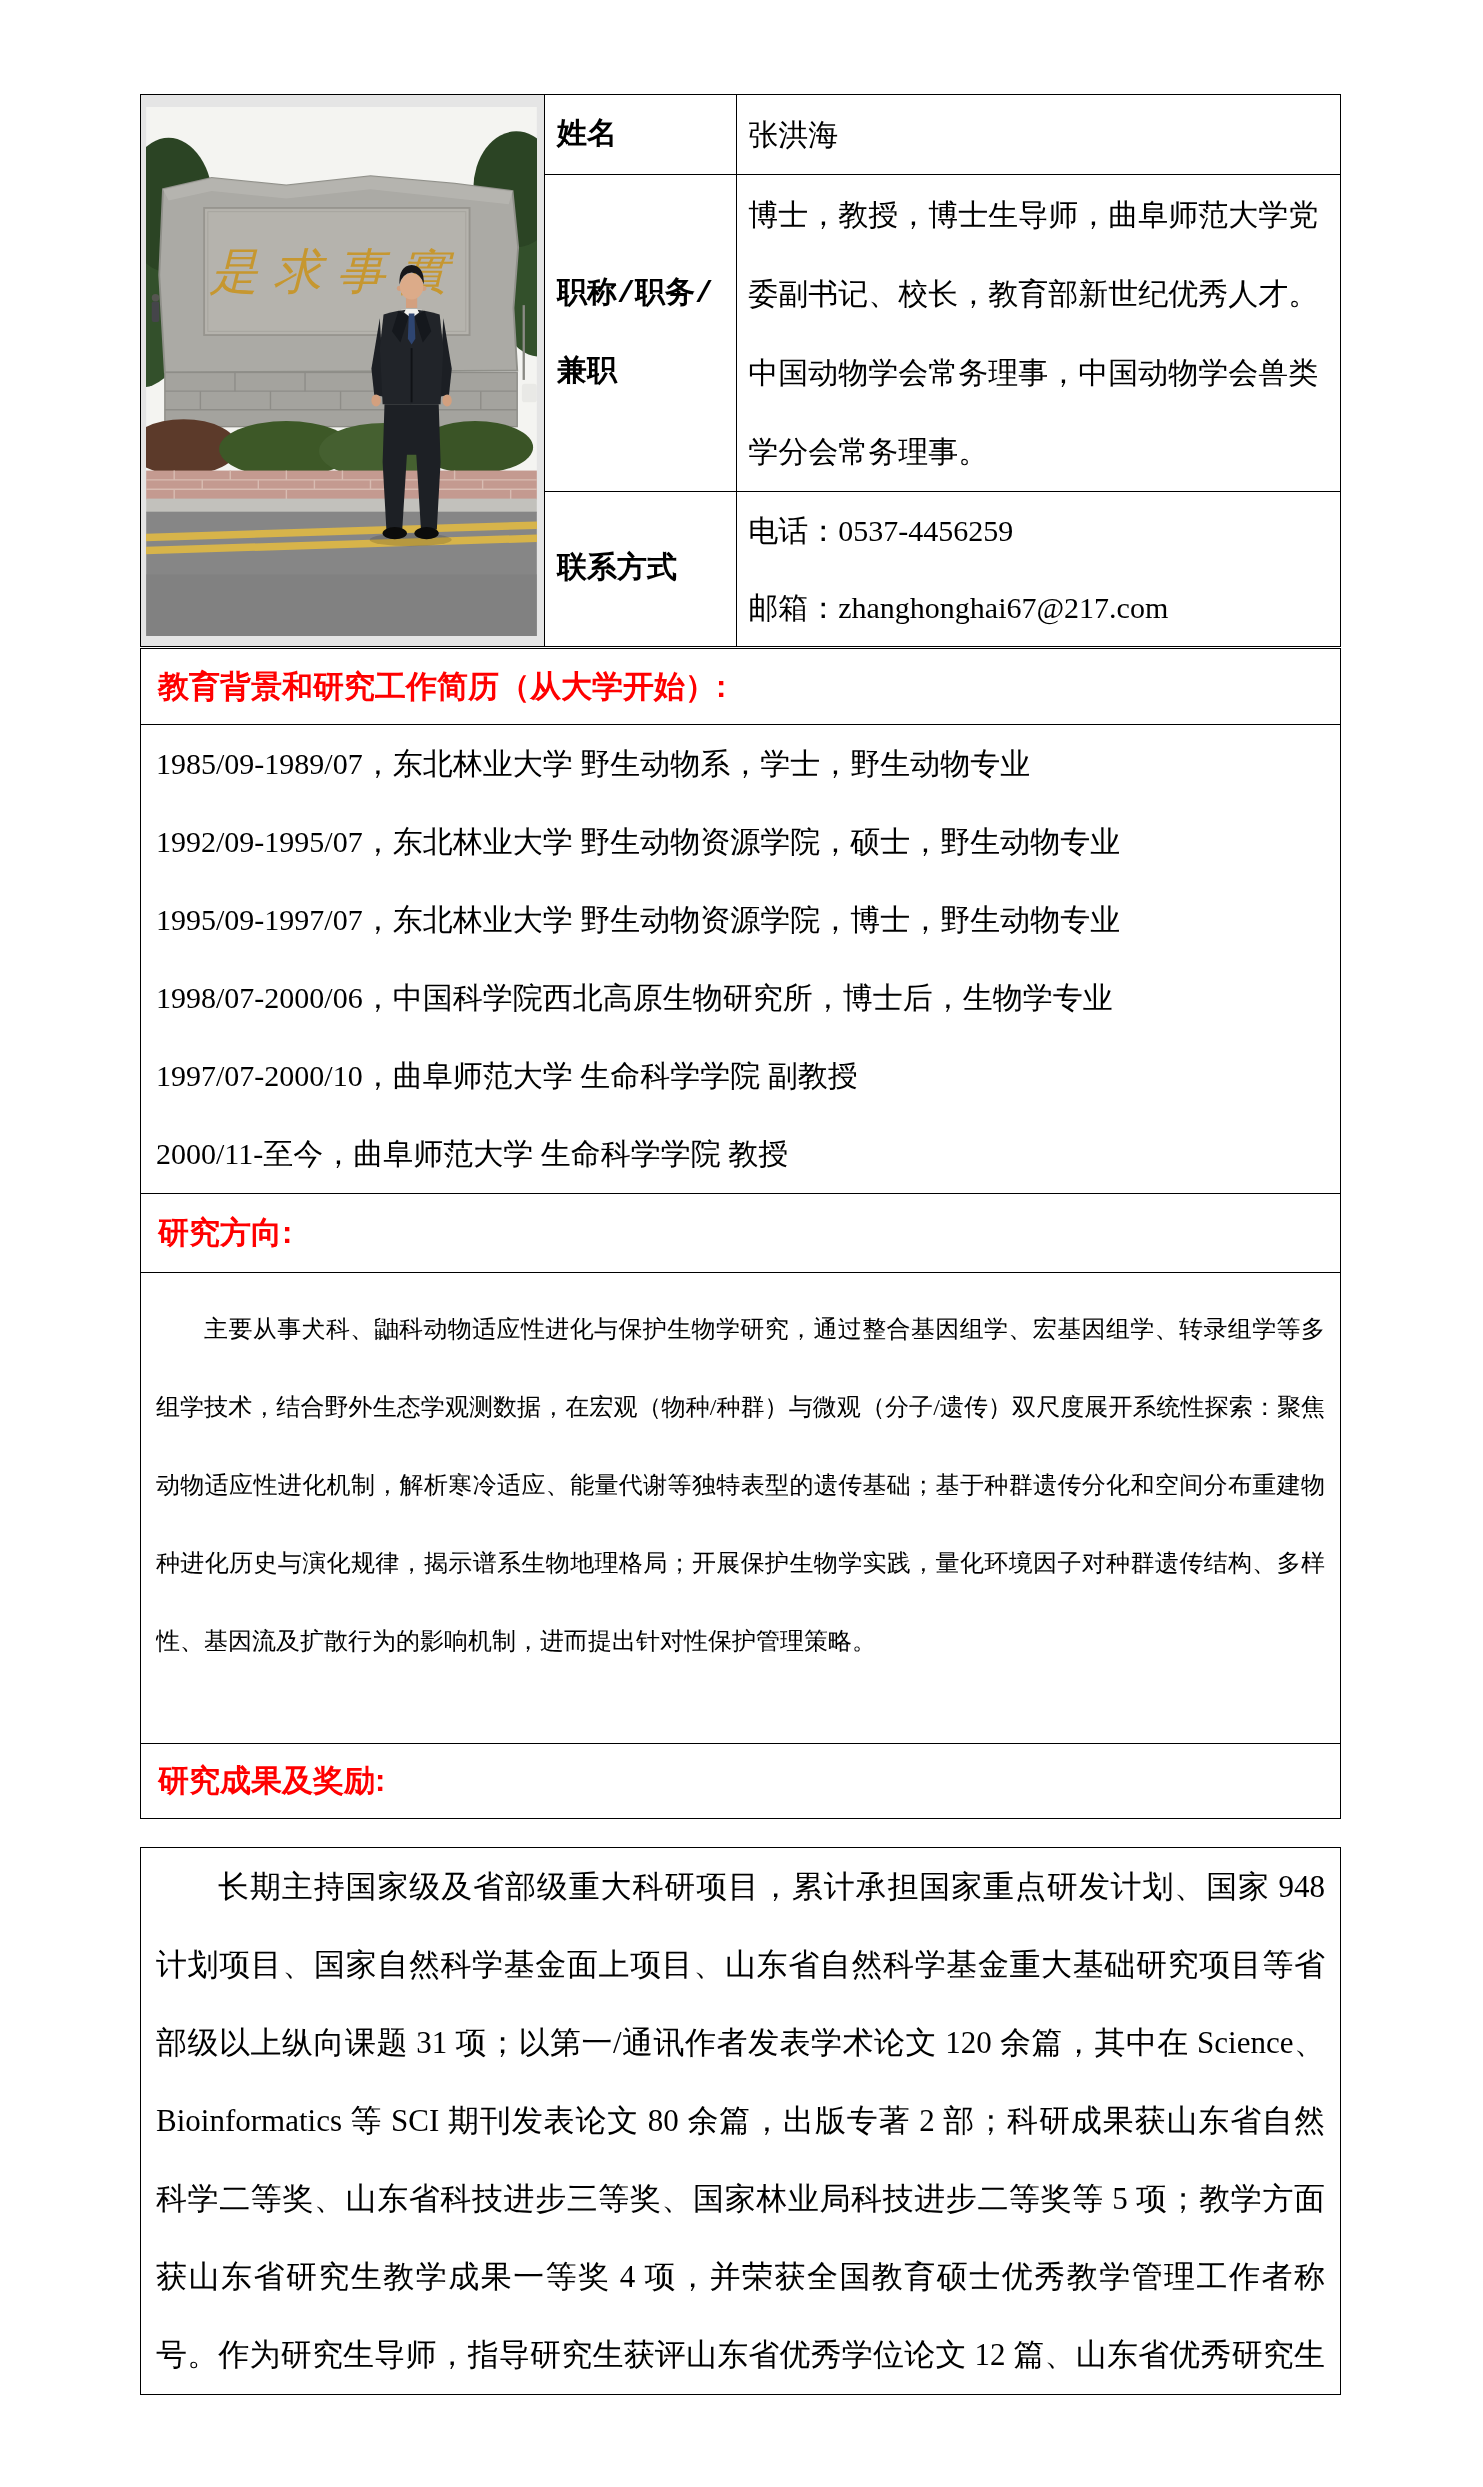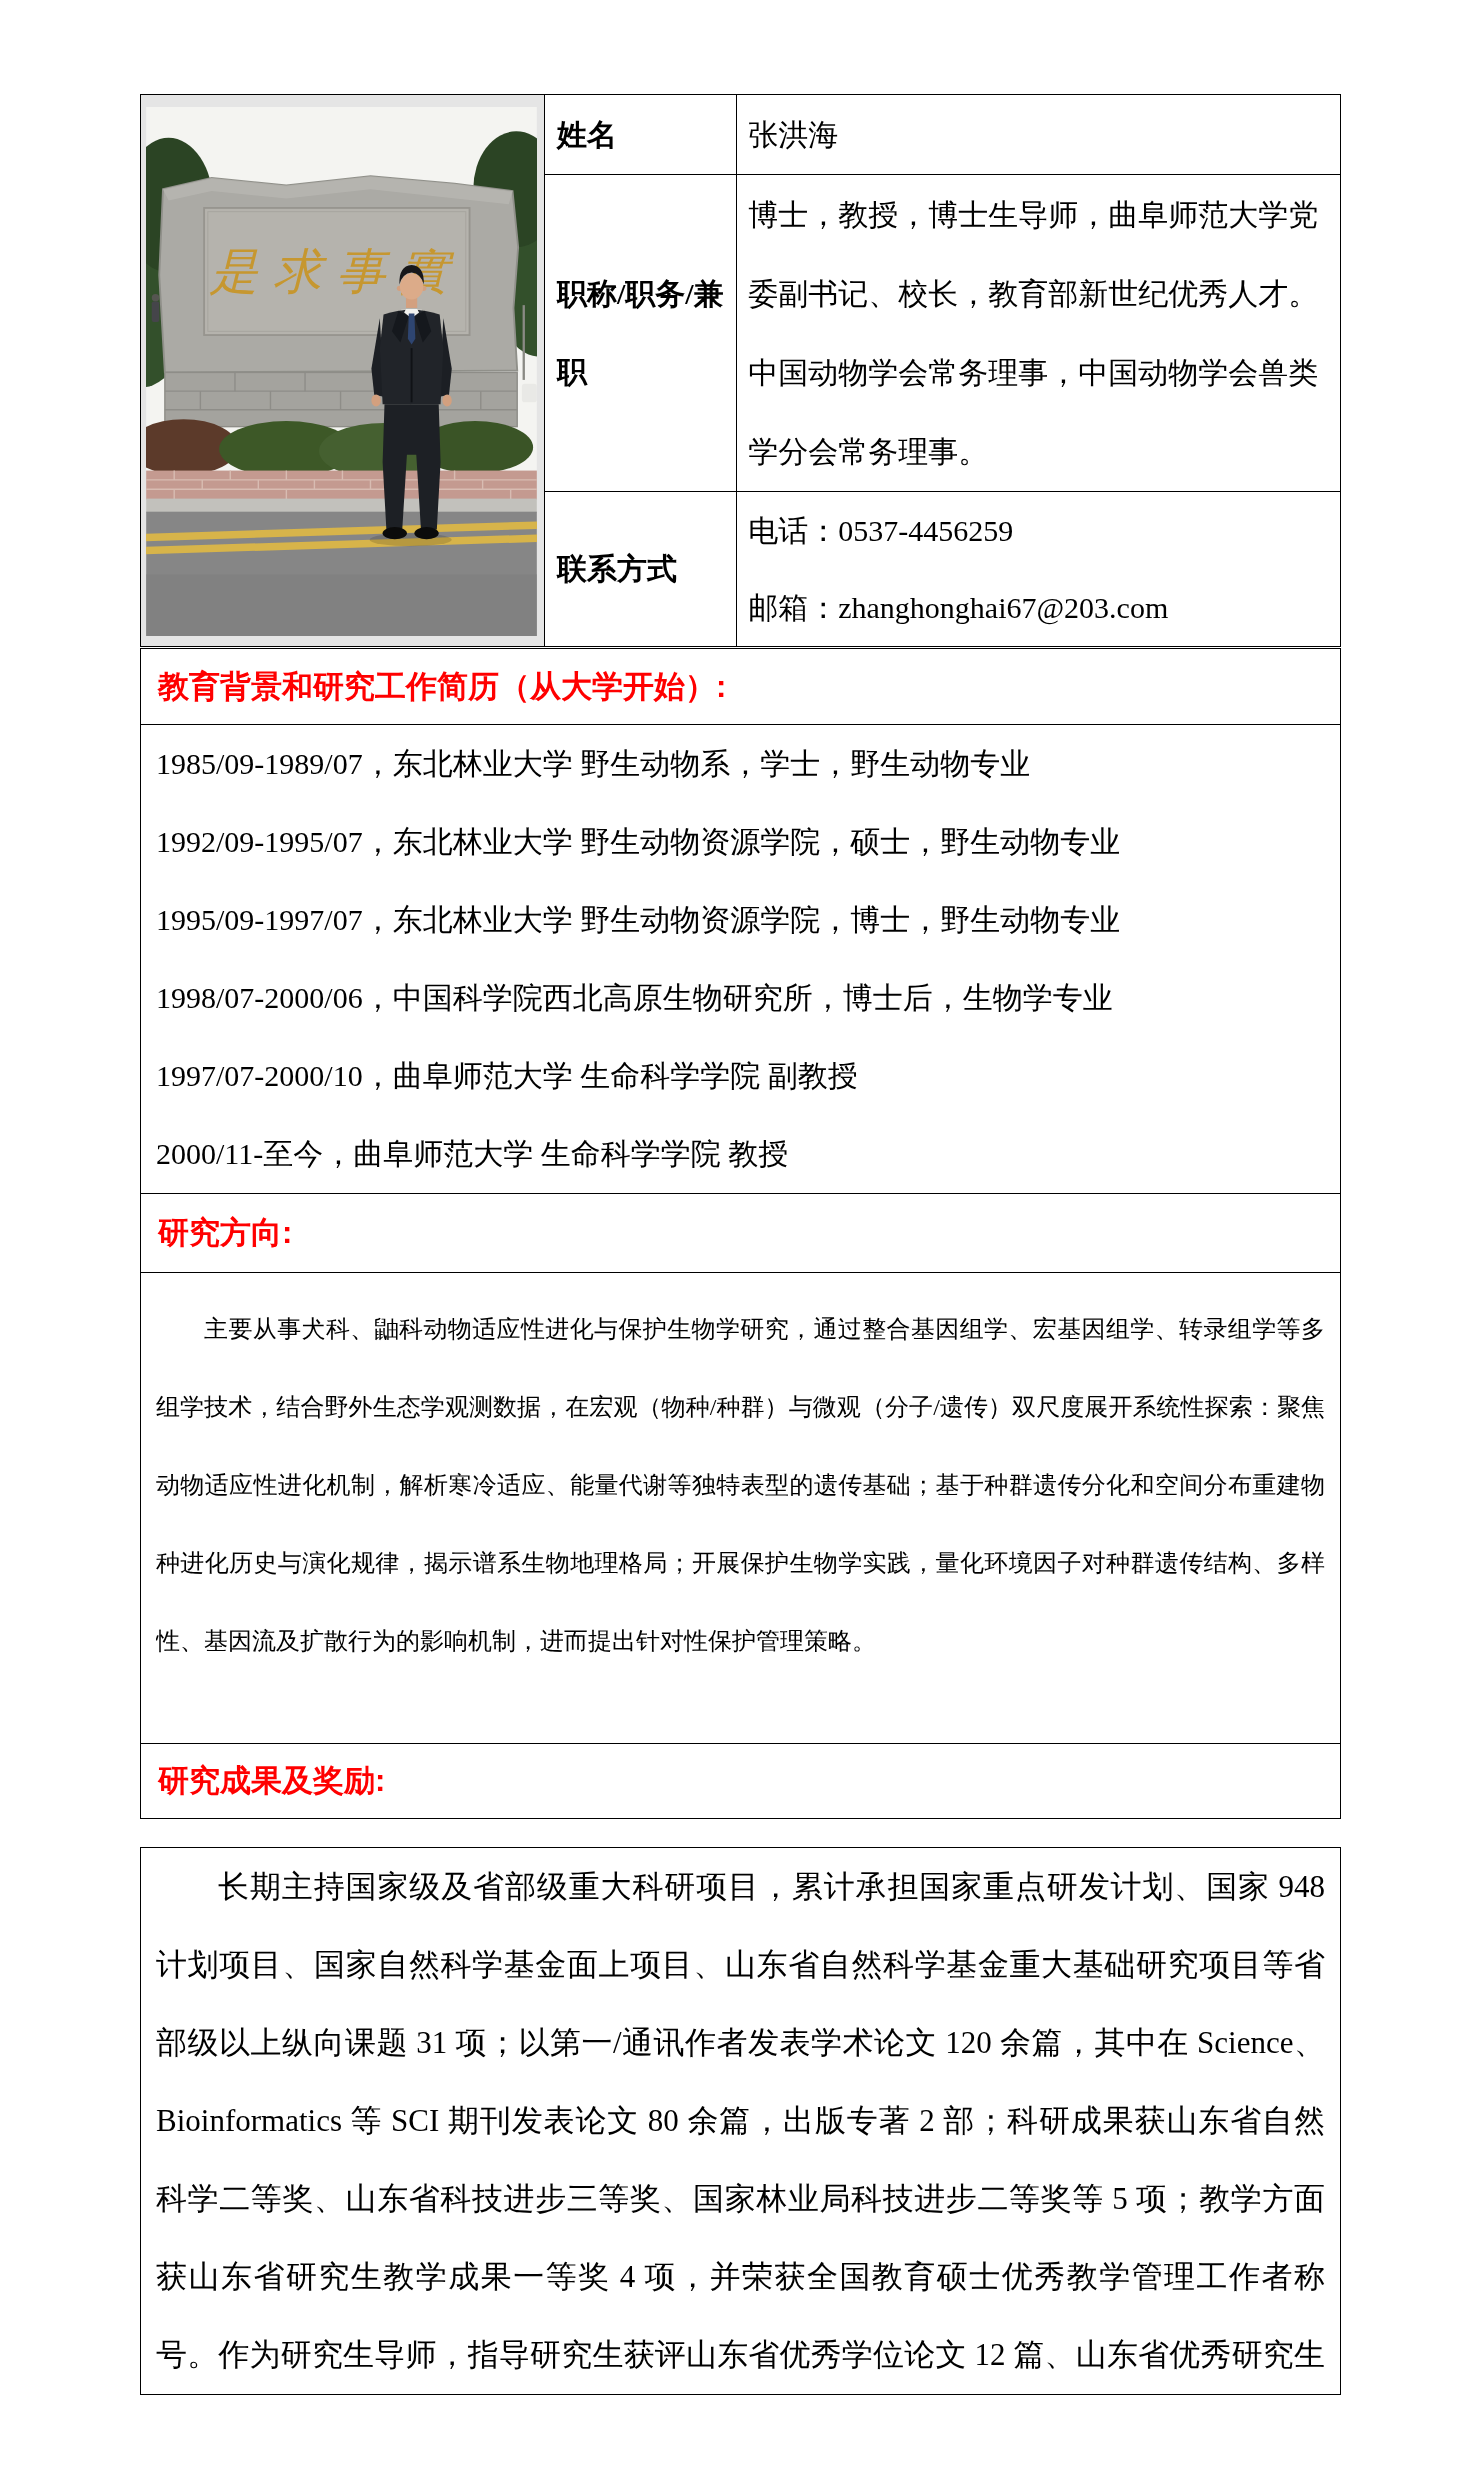--- a/index.html
+++ b/index.html
@@ -9,21 +9,21 @@
     font-family: "Liberation Serif", "DejaVu Serif", serif; color: #000;
   }
   .doc { position: absolute; left: 140px; top: 94px; width: 1201px; }
 
   
   table.profile { width: 1201px; border-collapse: collapse; table-layout: fixed; }
   table.profile td { border: 1.9px solid #000; vertical-align: middle; overflow: hidden; }
   td.photo-cell { width: 404px; vertical-align: top; padding: 2.8px 0 0 4.7px; background: #e5e5e5; }
   td.label-cell {
     width: 192px; padding: 0 5.6px 0 12px;
-    font-family: Liberation Serif, serif;
+    font-family: Liberation Mono, monospace;
     font-weight: bold; font-size: 30px; line-height: 78px;
   }
   td.value-cell { padding: 0 11.2px; font-size: 30px; line-height: 79px; }
   tr.r1 { height: 78px; }
   tr.r2 { height: 316px; }
   tr.r3 { height: 154px; }
   .contact-line { line-height: 77px; white-space: nowrap; }
   svg.photo { display: block; }
 
   
@@ -170,21 +170,21 @@
         <td class="value-cell">张洪海</td>
       </tr>
       <tr class="r2">
         <td class="label-cell">职称/职务/兼职</td>
         <td class="value-cell">博士，教授，博士生导师，曲阜师范大学党委副书记、校长，教育部新世纪优秀人才。中国动物学会常务理事，中国动物学会兽类学分会常务理事。</td>
       </tr>
       <tr class="r3">
         <td class="label-cell">联系方式</td>
         <td class="value-cell">
           <div class="contact-line">电话：0537-4456259</div>
-          <div class="contact-line">邮箱：zhanghonghai67@203.com</div>
+          <div class="contact-line">邮箱：zhanghonghai67@217.com</div>
         </td>
       </tr>
     </tbody>
       </table>
 
     <div class="tableB">
       <div class="sec-h h80">教育背景和研究工作简历（从大学开始）:</div>
 
       <div class="body-edu">
         <div class="edu-line">1985/09-1989/07，东北林业大学 野生动物系，学士，野生动物专业</div>

